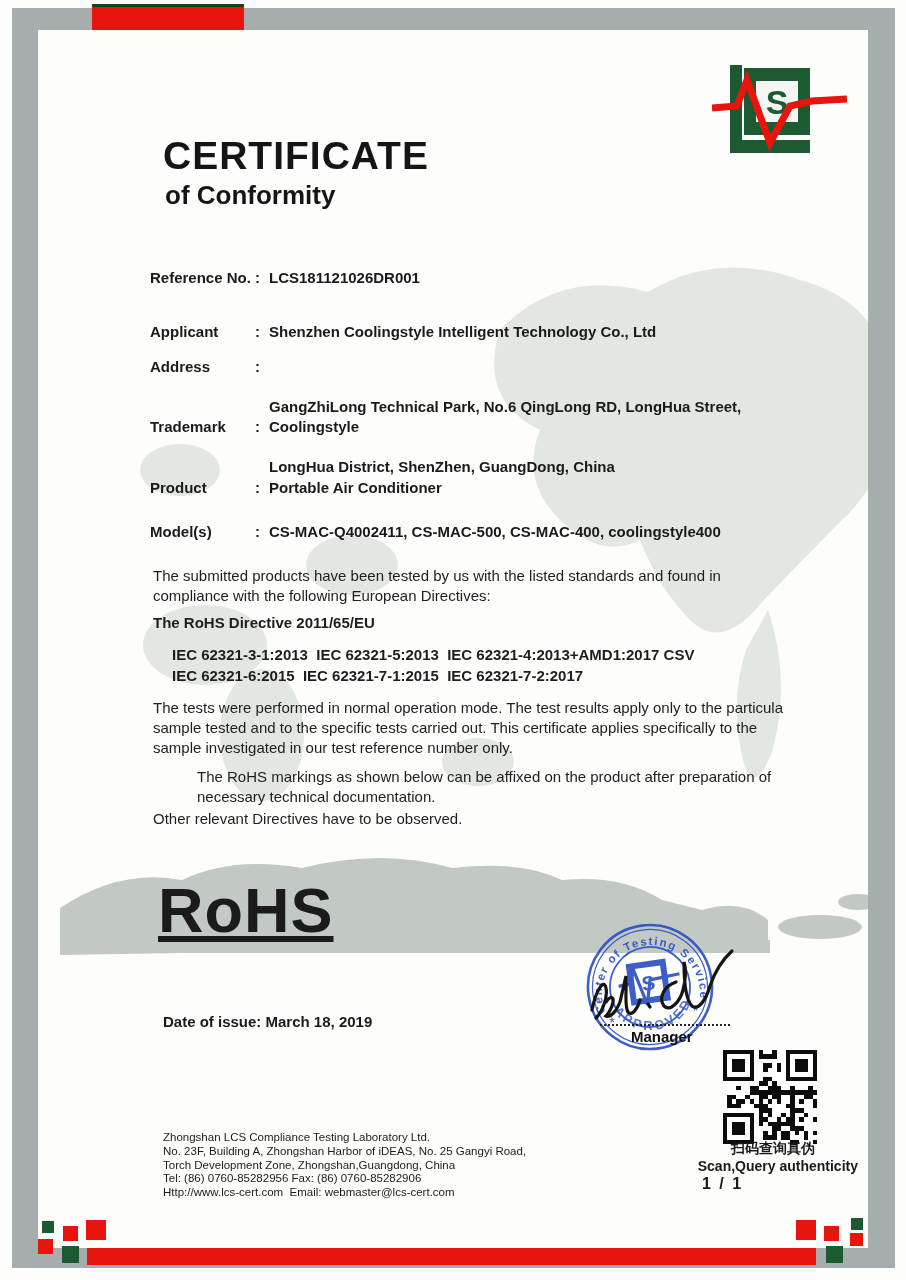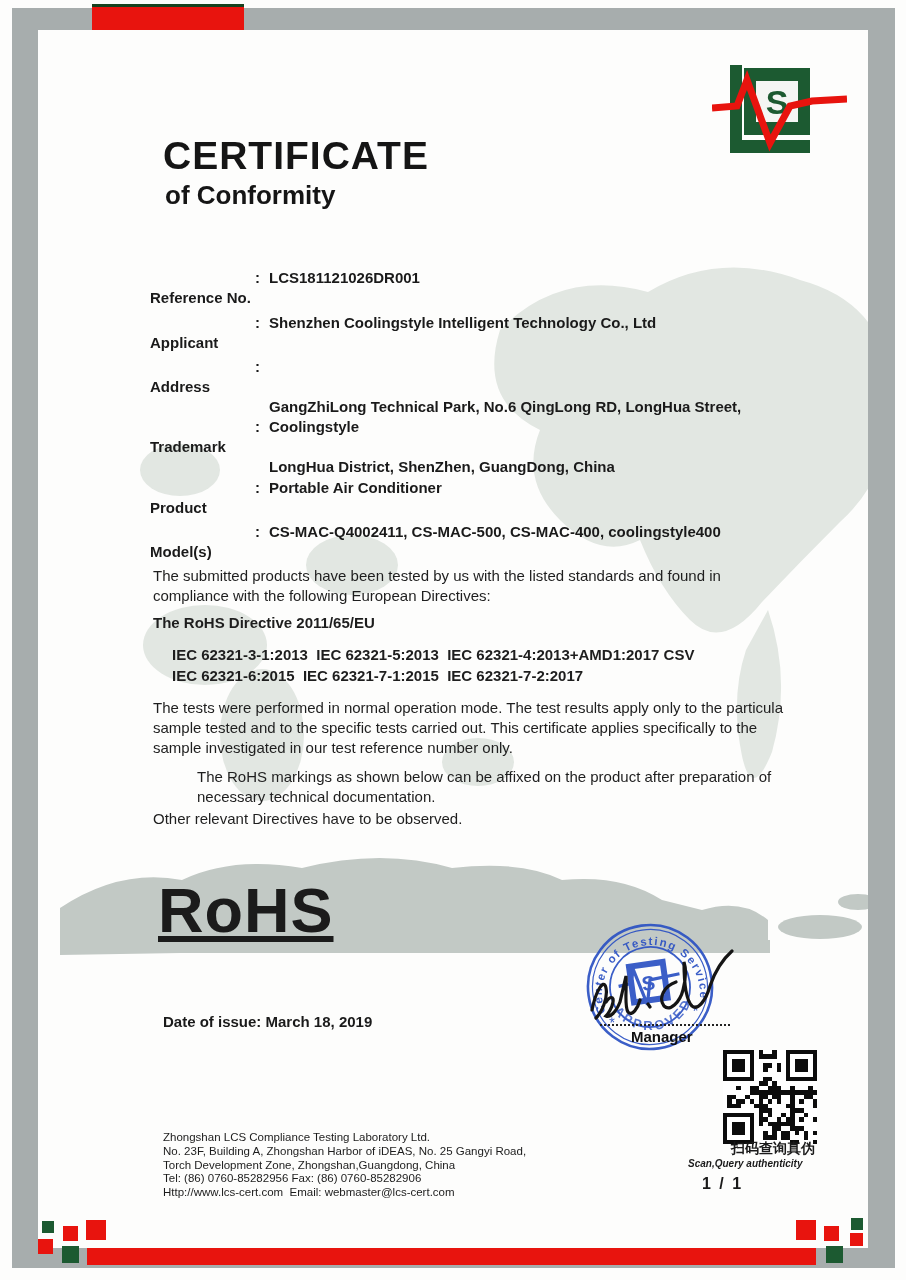--- a/index.html
+++ b/index.html
@@ -12,39 +12,39 @@
   
   .top-red{position:absolute;left:92px;top:4px;width:152px;height:23px;background:#e8140e;border-top:3px solid #17421f;}
   .bot-red{position:absolute;left:87px;top:1248px;width:729px;height:17px;background:#e8140e;}
   .sq{position:absolute;}
   .sq.red{background:#e8140e;} .sq.green{background:#1c5a31;}
   
   .title1{position:absolute;left:163px;top:134px;font-size:39px;font-weight:bold;letter-spacing:1px;color:#151515;}
   .title2{position:absolute;left:165px;top:180px;font-size:26px;font-weight:bold;color:#151515;}
   
   .row{position:absolute;left:150px;display:flex;font-size:15px;font-weight:bold;line-height:20px;}
-  .row .lbl{width:105px;margin-top:20px;}
+  .row .lbl{width:105px;}
   .row .col{width:14px;}
   .row .val{white-space:pre;}
   .addr-lines div{white-space:pre;}
   
   .para{position:absolute;left:153px;font-size:15px;line-height:20px;color:#1e1e1e;width:715px;}
   .para div{white-space:pre;}
   .bold{font-weight:bold;}
   .rohs{position:absolute;left:158px;top:874px;font-size:63px;font-weight:bold;letter-spacing:1px;color:#1b1b1b;text-decoration:underline;}
   .date{position:absolute;left:163px;top:1013px;font-size:15px;font-weight:bold;}
   
   .stamp-svg{position:absolute;left:575px;top:912px;width:150px;height:150px;transform:rotate(-8deg);opacity:.92;}
   .sig-svg{position:absolute;left:580px;top:938px;width:170px;height:105px;}
   .dotline{position:absolute;left:600px;top:1008px;width:130px;height:16px;border-bottom:2px dotted #222;}
   .manager{position:absolute;left:631px;top:1028px;font-size:15px;font-weight:bold;color:#101010;}
   
   .qr{position:absolute;left:722px;top:1050px;width:96px;height:94px;}
   .qr-zh{position:absolute;left:700px;top:1140px;width:146px;text-align:center;font-size:14px;font-weight:bold;}
-  .qr-en{position:absolute;left:688px;top:1158px;width:170px;text-align:left;font-size:10px;font-weight:bold;font-style:italic;}
+  .qr-en{position:absolute;left:688px;top:1158px;width:170px;text-align:right;font-size:14px;font-weight:bold;}
   .pageno{position:absolute;left:702px;top:1175px;font-size:16px;font-weight:bold;letter-spacing:2px;}
   
   .footer{position:absolute;left:163px;top:1131px;font-size:11.5px;line-height:13.8px;color:#1c1c1c;}
   .footer div{white-space:pre;}
   .map-svg{position:absolute;left:0;top:0;width:906px;height:1280px;}
 </style>
 </head>
 <body>
 
 <div class="page">
@@ -92,21 +92,21 @@
   </svg>
 
   <div class="title1">CERTIFICATE</div>
   <div class="title2">of Conformity</div>
 
   <div class="row" style="top:268px;">
     <span class="lbl">Reference No.</span>
     <span class="col">:</span>
     <span class="val">LCS181121026DR001</span>
   </div>
-  <div class="row" style="top:313px;">
+  <div class="row" style="top:322px;">
     <span class="lbl">Applicant</span>
     <span class="col">:</span>
     <span class="val">Shenzhen Coolingstyle Intelligent Technology Co., Ltd</span>
   </div>
   <div class="row" style="top:357px;">
     <span class="lbl">Address</span>
     <span class="col">:</span>
     <span class="val addr-lines">
       <div>GangZhiLong Technical Park, No.6 QingLong RD, LongHua Street,</div>
       <div>LongHua District, ShenZhen, GuangDong, China</div>

